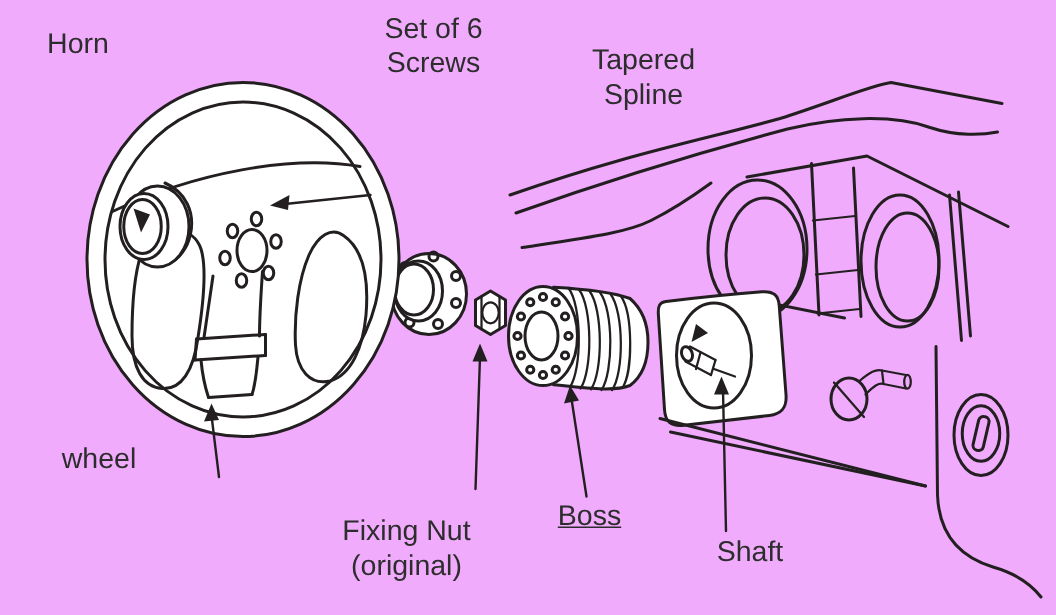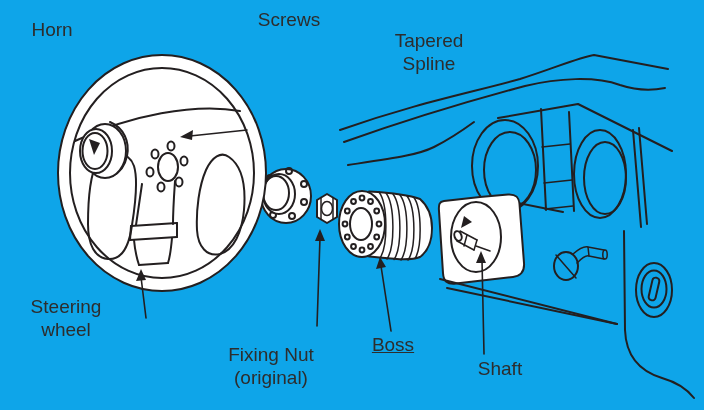--- a/index.html
+++ b/index.html
@@ -1,16 +1,16 @@
 <!DOCTYPE html>
 <html><head>
 <meta charset="utf-8">
 <style>
   html,body{margin:0;padding:0;background:#e8e8e8;}
-  #stage{position:relative;width:704px;height:410px;background:#0ea5e9;overflow:hidden;
+  #stage{position:relative;width:704px;height:410px;background:#f0abfc;overflow:hidden;
          font-family:"Liberation Sans",sans-serif;}
   #art{position:absolute;left:0;top:0;width:704px;height:410px;}
   
   #art path,#art ellipse,#art line,#art rect{fill:none;stroke:#231f20;stroke-width:2;
         stroke-linecap:round;stroke-linejoin:round;}
   #art .fw{fill:#ffffff;}
   #art .thin{stroke-width:1.5;}
   #art .arrowline{stroke-width:1.6;}
   #art polygon{fill:#231f20;stroke:none;}
   .label{position:absolute;transform:translateX(-50%);text-align:center;color:#2d2d2d;
@@ -186,28 +186,28 @@
       <polygon points="380,257 376,269 386,267"></polygon>
       <path class="arrowline" d="M 484,354 L 482,260"></path>
       <polygon points="481,251 476,263 486,263"></polygon>
     </g>
   </svg>
 
   <div class="label" id="lbl-horn">
     <div>Horn</div>
   </div>
   <div class="label" id="lbl-screws">
+    <div>Set of 6</div>
     <div>Screws</div>
   </div>
   <div class="label" id="lbl-spline">
     <div>Tapered</div>
     <div>Spline</div>
   </div>
   <div class="label" id="lbl-wheel">
-    <div>Steering</div>
     <div>wheel</div>
   </div>
   <div class="label" id="lbl-nut">
     <div>Fixing Nut</div>
     <div>(original)</div>
   </div>
   <div class="label" id="lbl-boss">
     <div>Boss</div>
   </div>
   <div class="label" id="lbl-shaft">

